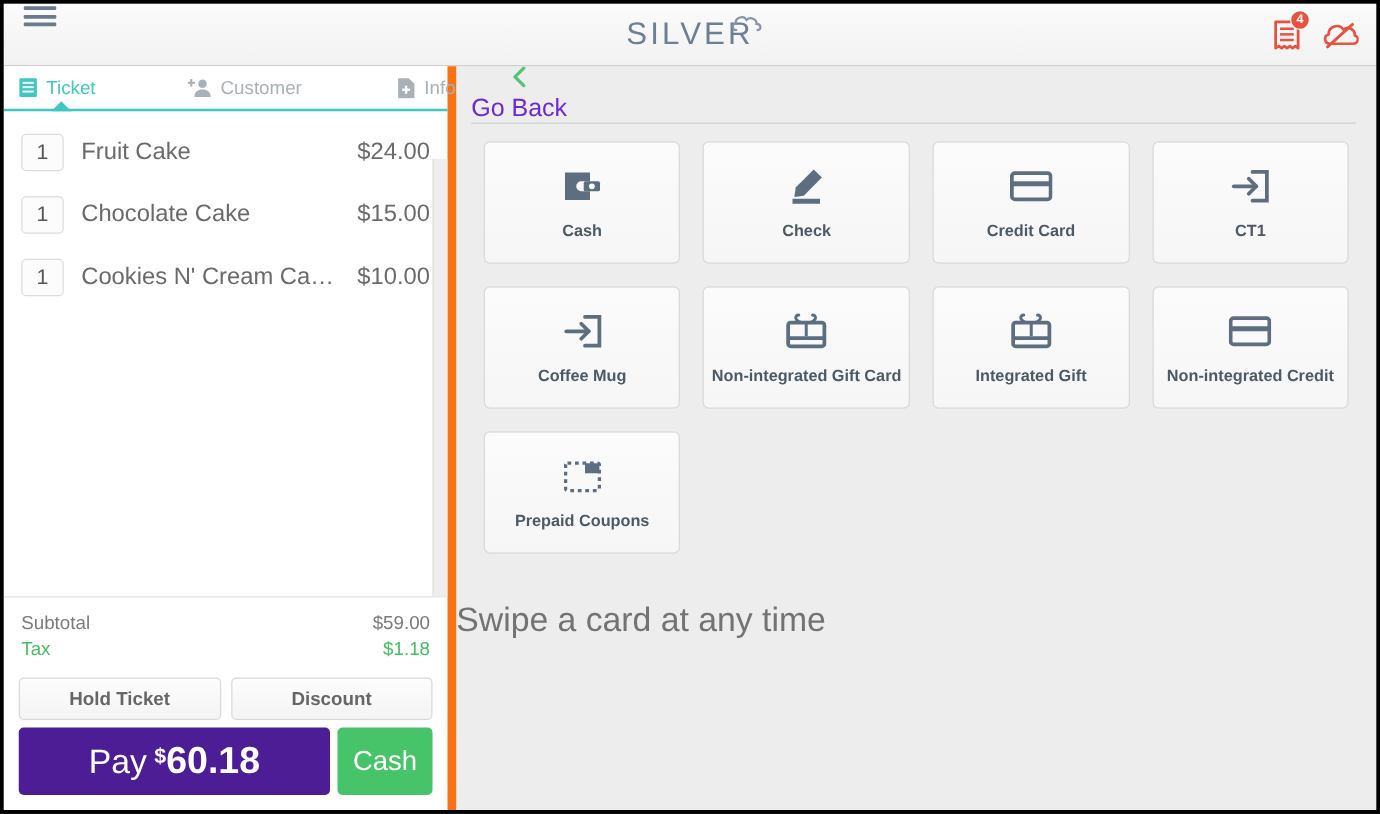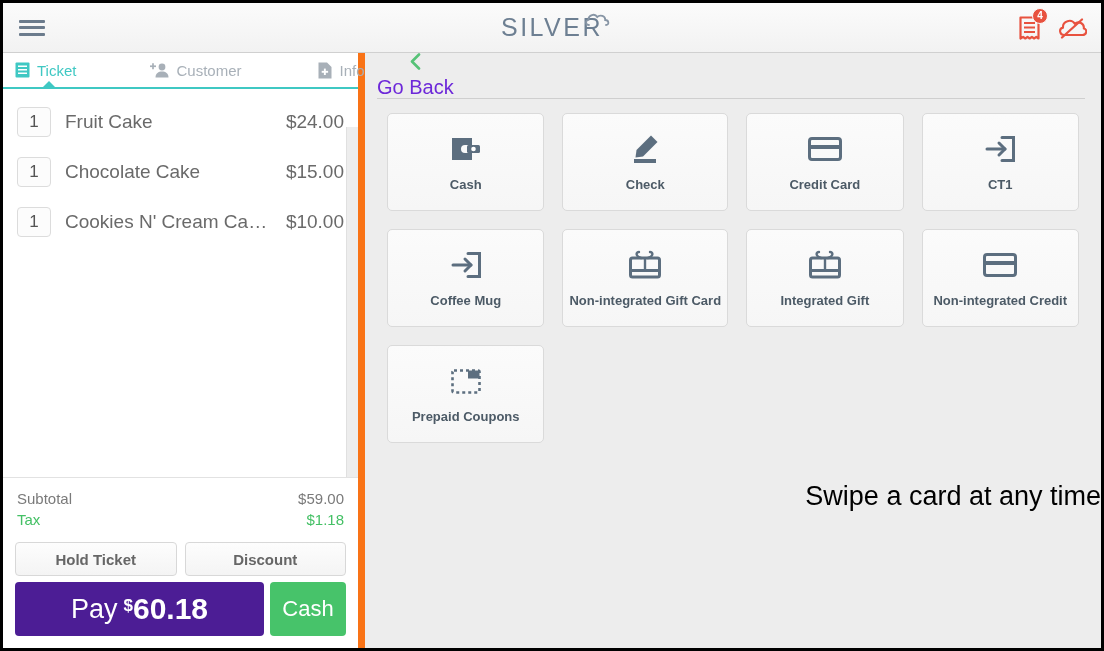--- a/index.html
+++ b/index.html
@@ -22,21 +22,21 @@
     flex-direction: column;
   }
 
   
   .topbar {
     height: 50px;
     flex: 0 0 50px;
     background: linear-gradient(to bottom, #fbfbfb 0%, #f2f2f2 100%);
     border-bottom: 1px solid #d0d0d0;
     display: flex;
-    align-items: center;
+    align-items: flex-start;
     position: relative;
   }
   .hamburger {
     margin-left: 16px;
     width: 26px;
     height: 20px;
     display: flex;
     flex-direction: column;
     justify-content: space-between;
     padding: 2px 0;
@@ -320,23 +320,23 @@
     font-weight: bold;
     color: #4c5a66;
     text-align: center;
     line-height: 1.1;
     white-space: nowrap;
   }
   .tile-icon { height: 34px; display: flex; align-items: center; justify-content: center; }
 
   .swipe-msg {
     margin-top: 38px;
-    text-align: right;
+    text-align: left;
     font-size: 27px;
-    color: #000000;
+    color: #737373;
   }
 </style>
 </head>
 <body>
 
 <div class="window">
 
   <div class="topbar">
     <div class="hamburger">
       <span></span>

